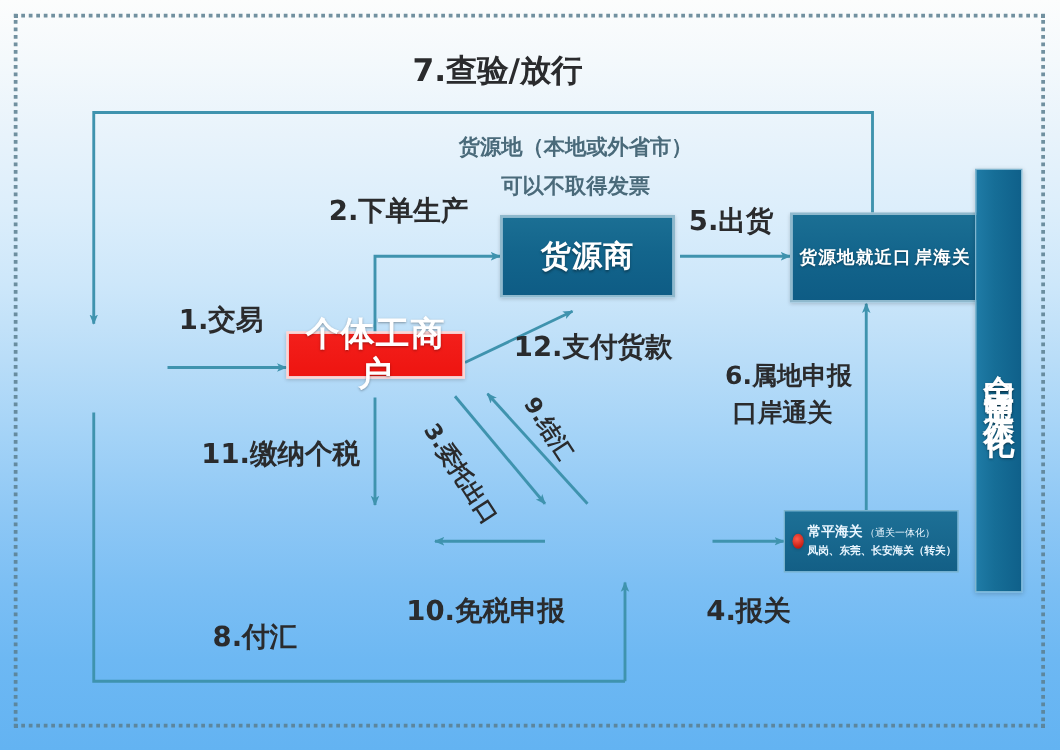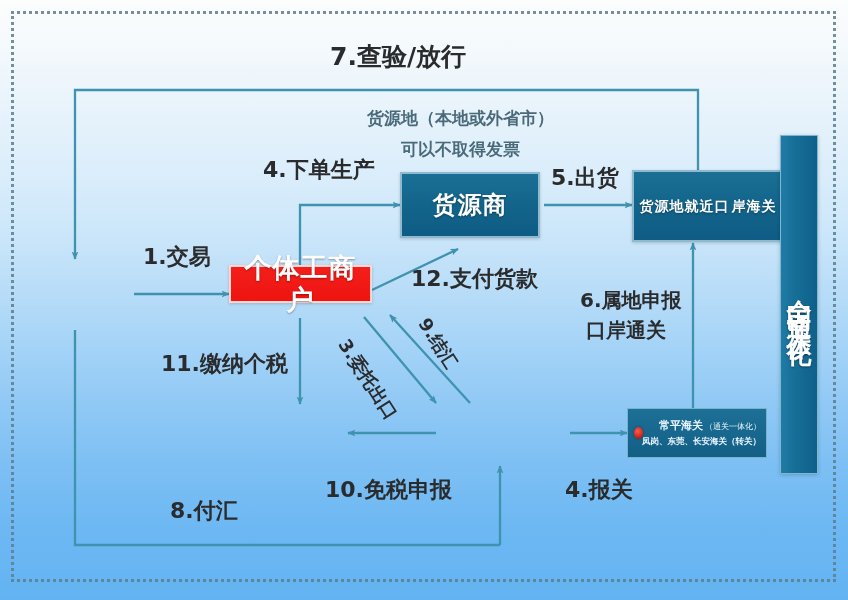--- a/index.html
+++ b/index.html
@@ -174,21 +174,21 @@
     <span>货源商</span>
   </div>
 
   <div class="node blue" style="left:632px; top:170px; width:152px; height:72px; font-size:14px; flex-direction:row; gap:2px;">
     <span>货源地就近口</span>
     <span>岸海关</span>
   </div>
 
 
 
-  <div class="node small-note" style="left:627px; top:408px; width:140px; height:50px;align-items:flex-end;">
+  <div class="node small-note" style="left:627px; top:408px; width:140px; height:50px;">
     <span class="red-dot"></span>
     <span class="note-line">
       <span class="note-main">常平海关</span>
       <span class="note-sub">（通关一体化）</span>
     </span>
     <span class="note-line2">凤岗、东莞、长安海关（转关）</span>
   </div>
 
   <div class="vbar" style="left:780px; top:135px; width:36px; height:337px;">
     <span>全国通关一体化</span>
@@ -199,21 +199,21 @@
   </div>
 
   <div class="lbl grey" style="left:367px; top:108px; font-size:17px;">
     <span>货源地（本地或外省市）</span>
   </div>
   <div class="lbl grey" style="left:401px; top:139px; font-size:17px;">
     <span>可以不取得发票</span>
   </div>
 
   <div class="lbl" style="left:263px; top:157px; font-size:22px;">
-    <span>4.下单生产</span>
+    <span>2.下单生产</span>
   </div>
 
   <div class="lbl" style="left:551px; top:165px; font-size:22px;">
     <span>5.出货</span>
   </div>
 
   <div class="lbl" style="left:143px; top:244px; font-size:22px;">
     <span>1.交易</span>
   </div>
 

